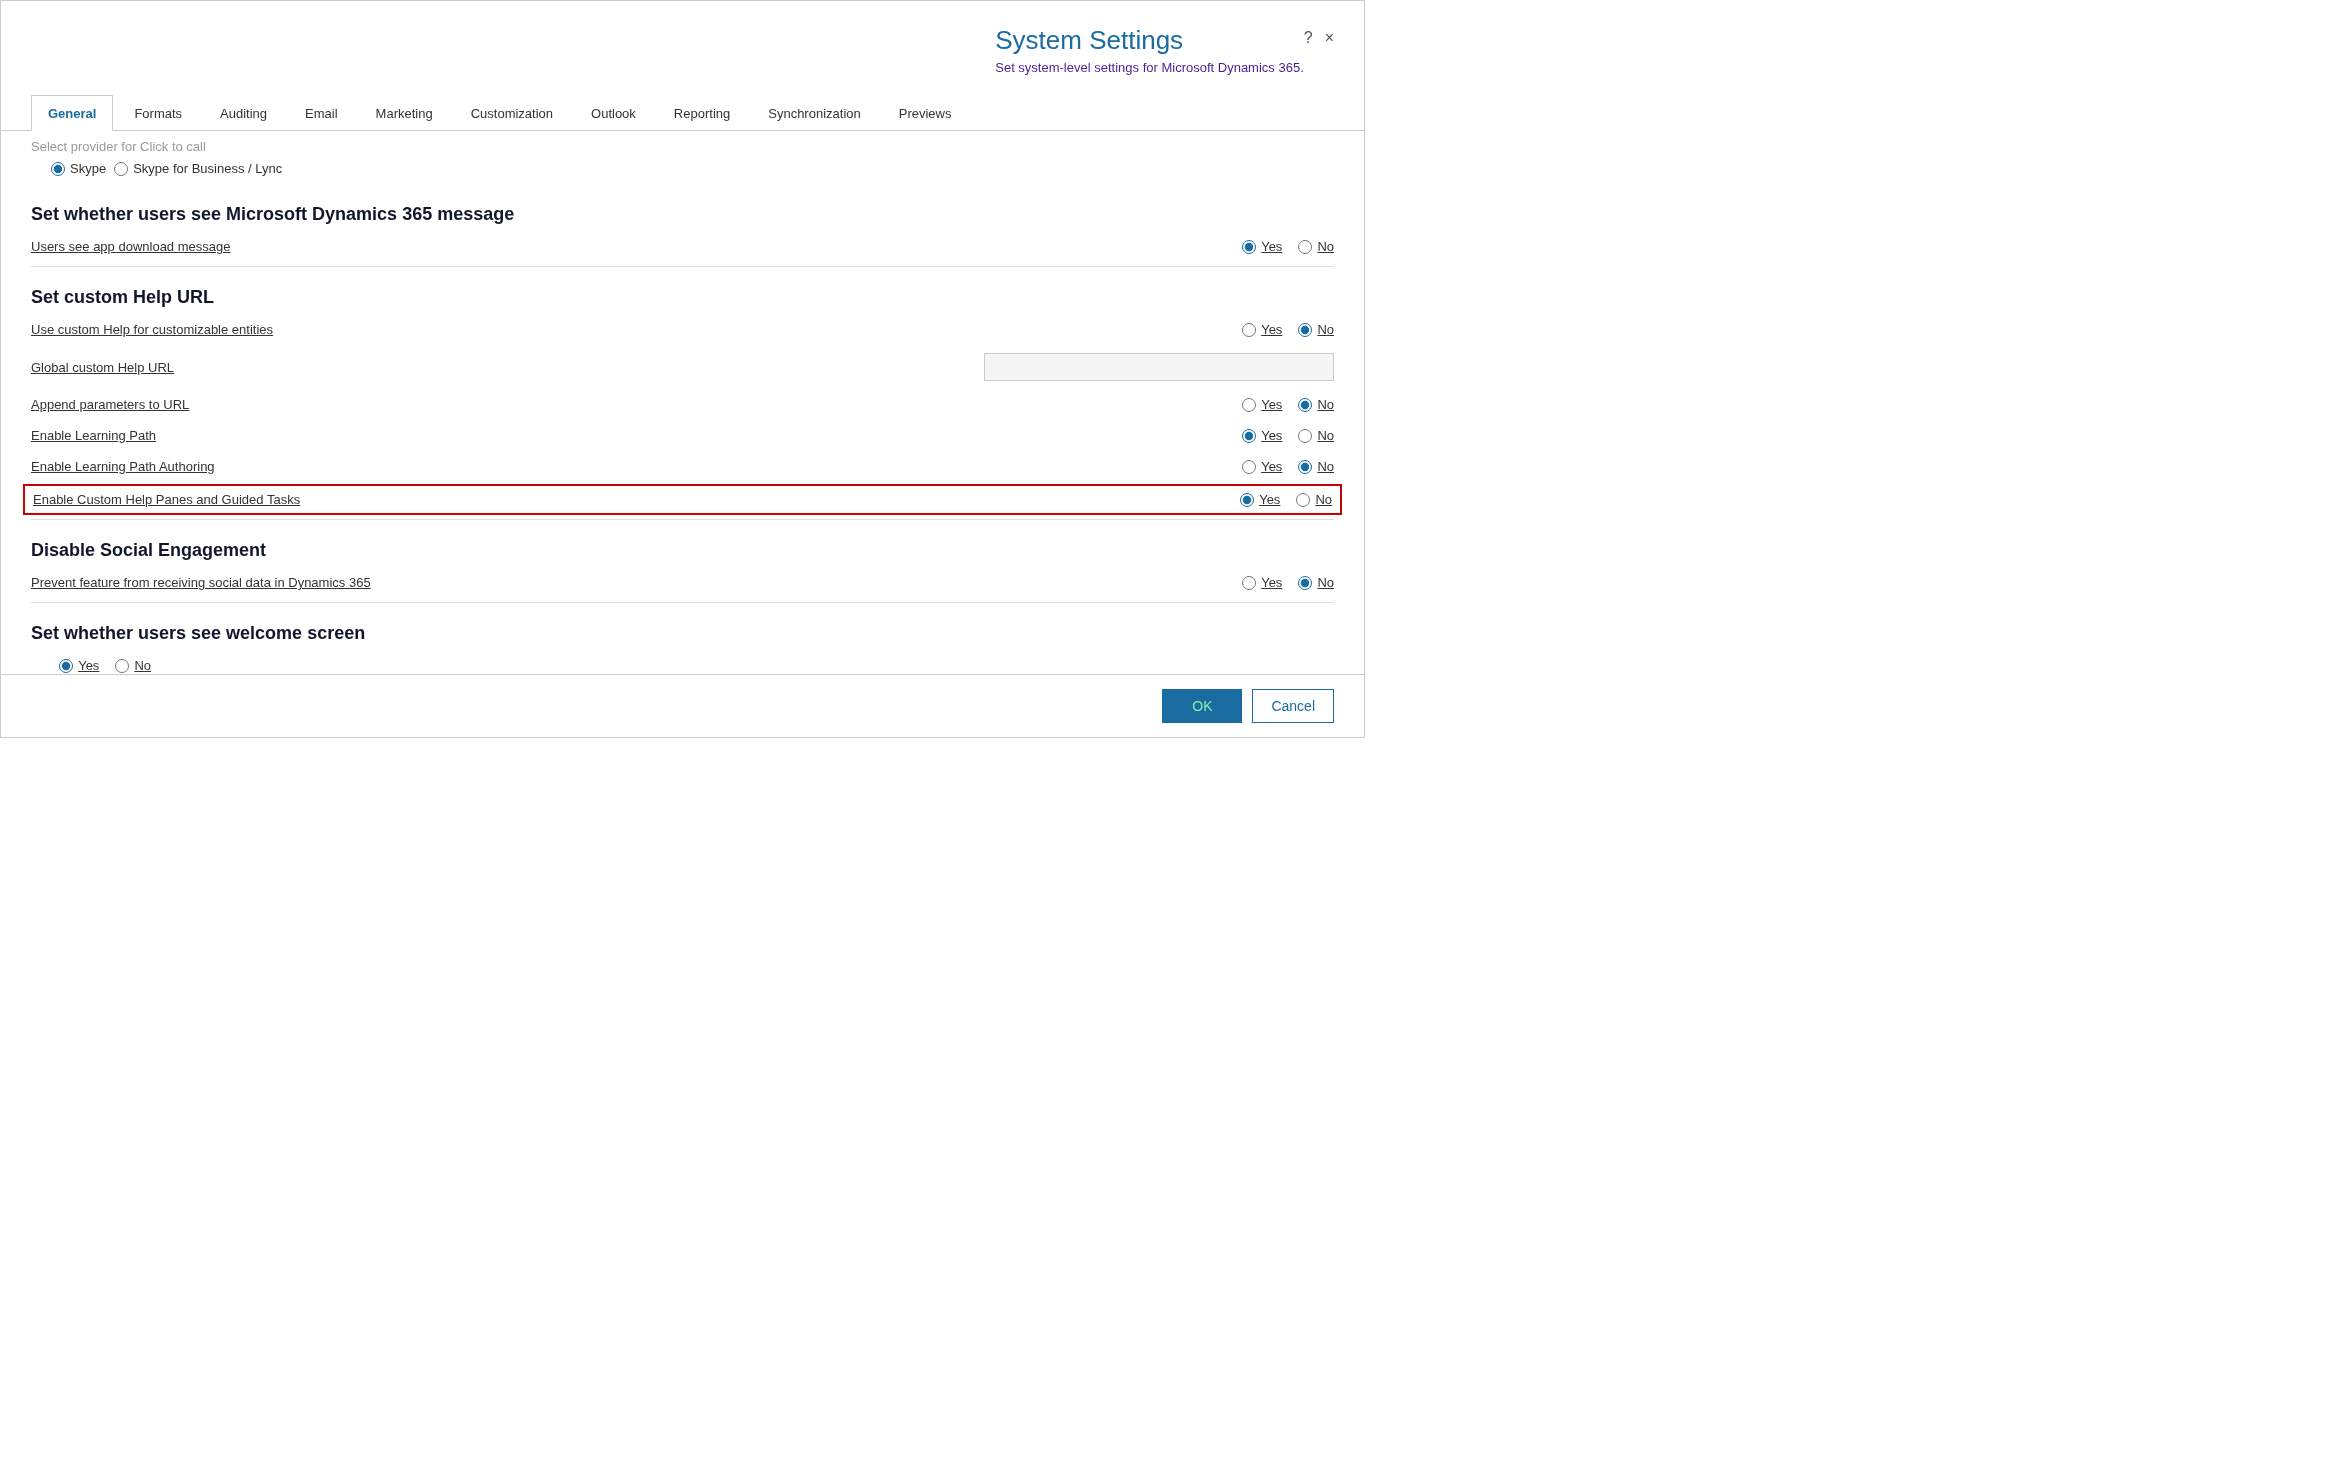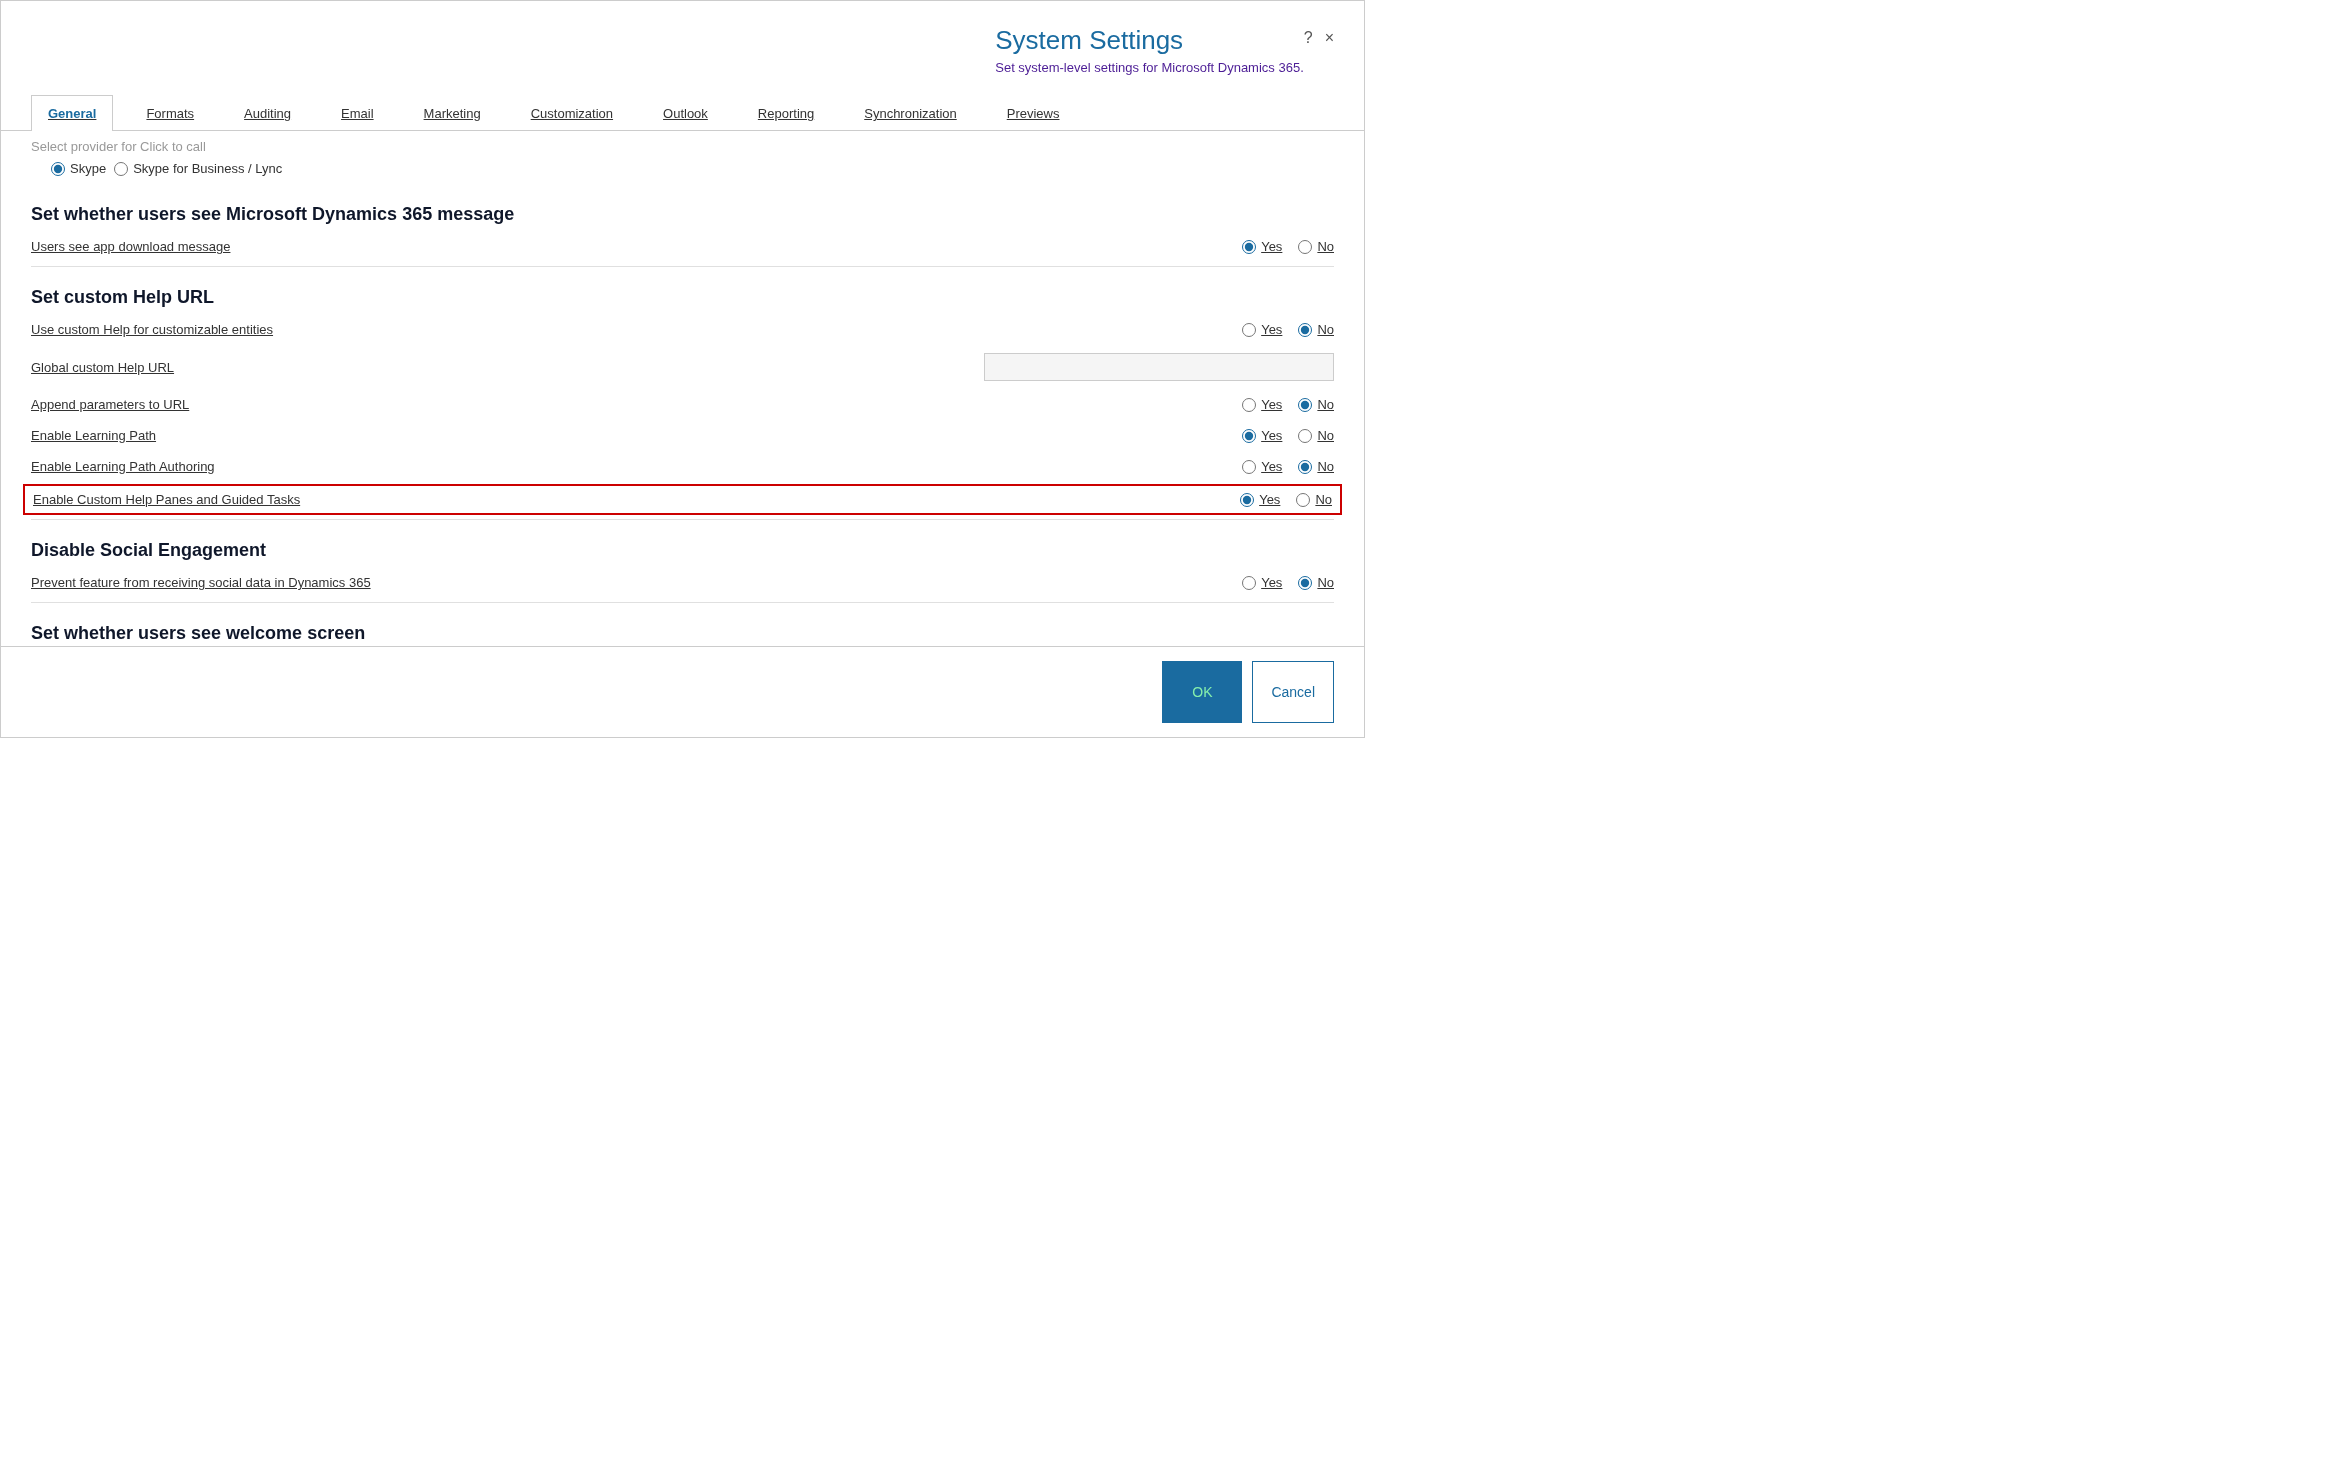--- a/index.html
+++ b/index.html
@@ -42,22 +42,21 @@
       color: #555;
     }
     
     .tabs-container {
       border-bottom: 1px solid #ccc;
       padding: 0 30px;
       margin-top: 10px;
     }
     .tabs {
       display: flex;
-      gap: 16px;
-      text-decoration: underline;
+      gap: 4px;
     }
     .tab {
       padding: 10px 16px;
       font-size: 13px;
       color: #333;
       cursor: pointer;
       border: 1px solid transparent;
       border-bottom: none;
       margin-bottom: -1px;
       white-space: nowrap;
@@ -161,21 +160,21 @@
       border: 1px solid #1a6ba0;
       padding: 8px 28px;
       font-size: 14px;
       cursor: pointer;
       min-width: 80px;
     }
     .btn-cancel {
       background: #fff;
       color: #1a6ba0;
       border: 1px solid #1a6ba0;
-      padding: 22px 18px;
+      padding: 8px 18px;
       font-size: 14px;
       cursor: pointer;
       min-width: 80px;
     }
     .divider {
       border: none;
       border-top: 1px solid #e0e0e0;
       margin: 4px 0;
     }
   </style>

